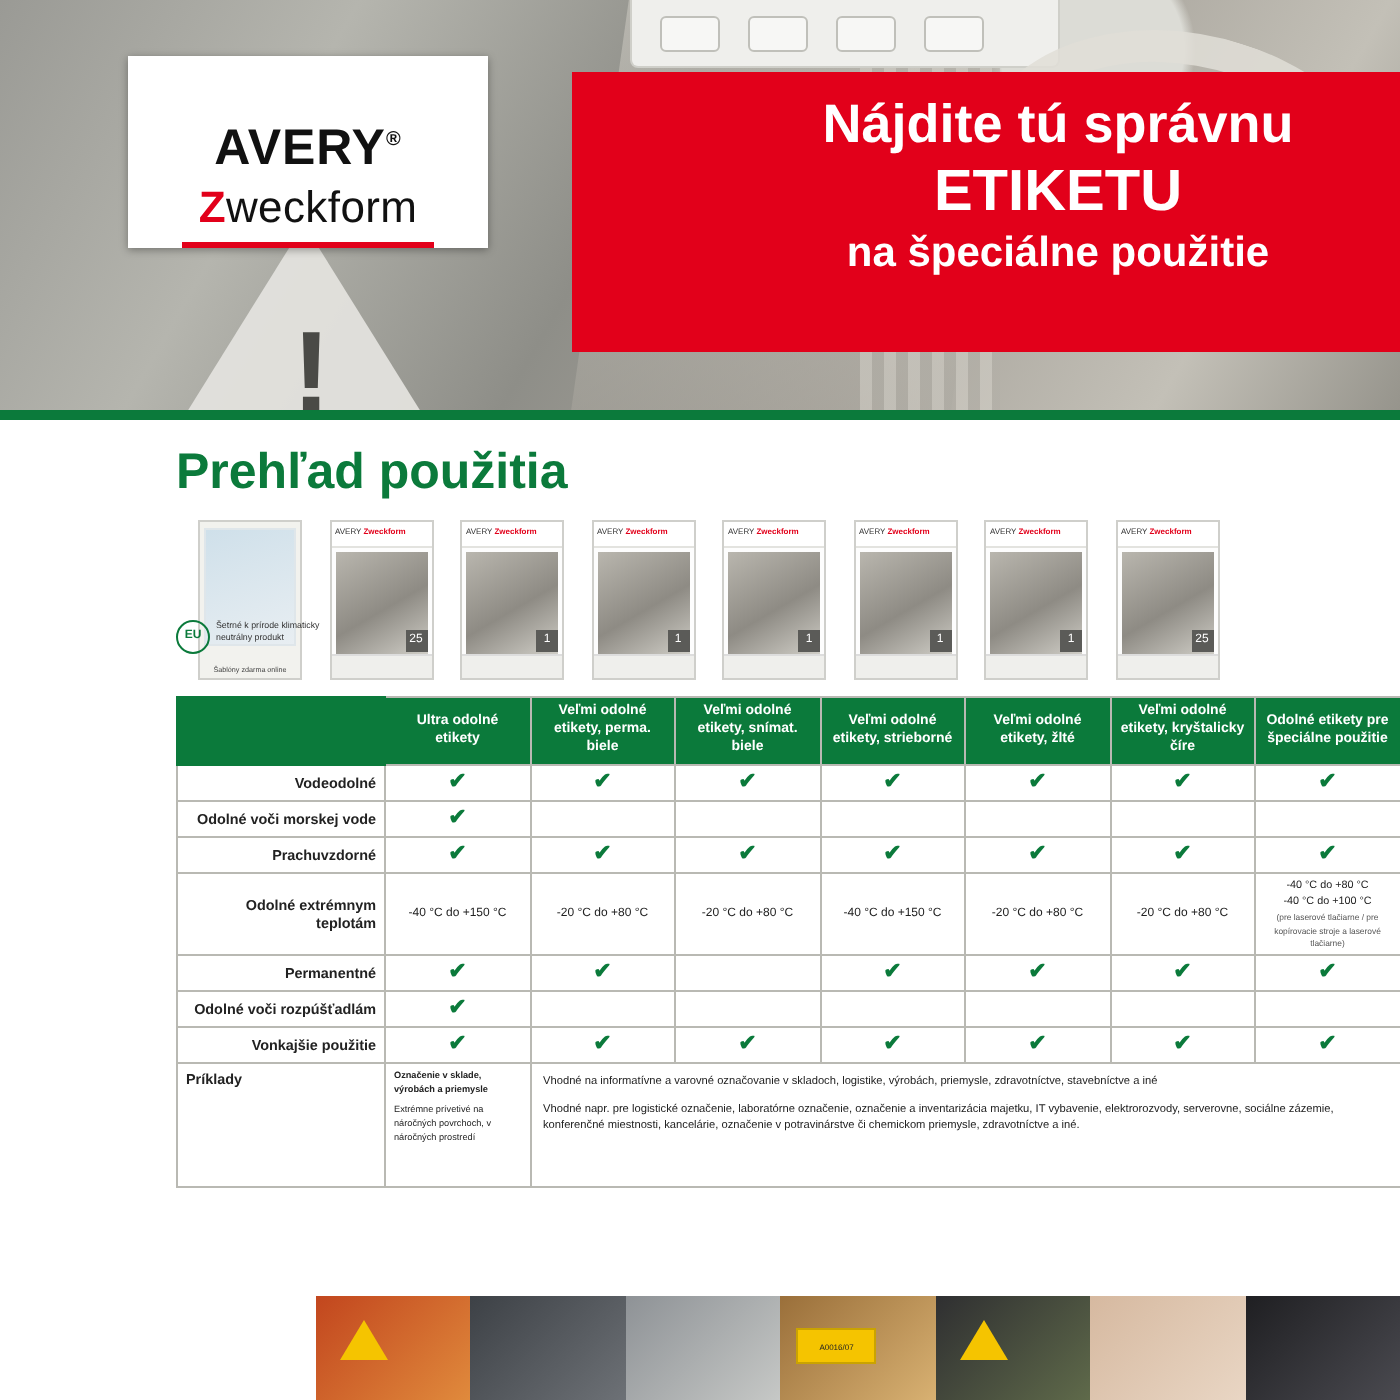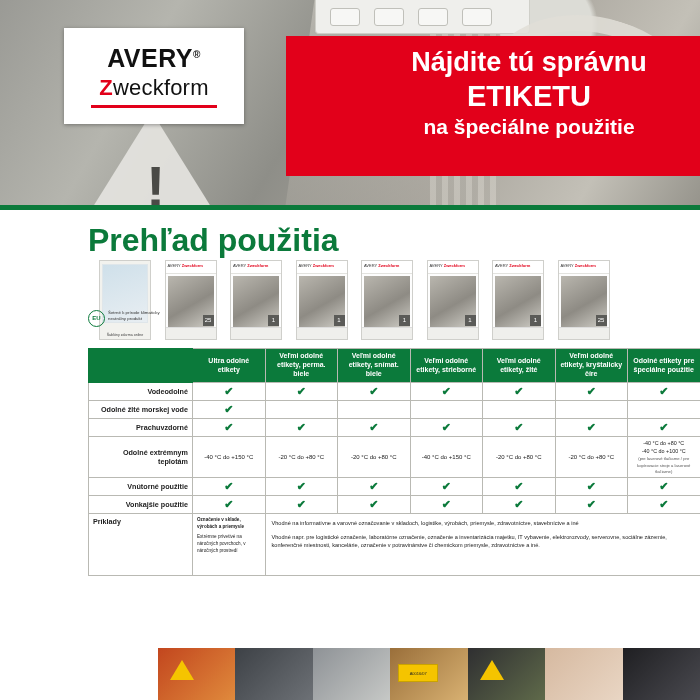--- a/index.html
+++ b/index.html
@@ -69,21 +69,21 @@
     border-right-color:transparent;
     border-bottom-color:transparent;
     transform:rotate(18deg);
   }
 
   .logo-card {
     position:absolute; left:64px; top:28px;
     width:180px; height:96px;
     background:#ffffff;
     box-shadow:0 1px 4px rgba(0,0,0,.35);
-    padding-top:16px;
+    padding-top:32px;
     text-align:center;
   }
   .logo-avery {
     font-size:25px; font-weight:bold; color:#111; letter-spacing:.5px;
     font-family:"Liberation Sans", sans-serif;
   }
   .logo-avery sup { font-size:10px; }
   .logo-zweck {
     margin-top:2px; font-size:22px; color:#111; font-weight:500; letter-spacing:.2px;
   }
@@ -104,21 +104,21 @@
   .hero-banner .l2 { font-size:29px; font-weight:bold; line-height:1.22; }
   .hero-banner .l3 { font-size:21px; font-weight:bold; line-height:1.26; }
 
   .green-rule {
     position:absolute; left:0; top:205px; width:700px; height:5px; background:#0b7a3b;
   }
 
   
   .section-title {
     position:absolute; left:88px; top:222px;
-    font-size:32px; font-weight:bold; color:#0b7a3b;
+    font-size:25px; font-weight:bold; color:#0b7a3b;
   }
 
   
   .products {
     position:absolute; left:88px; top:258px;
     width:524px; height:88px;
     display:flex;
   }
   .prod {
     width:74.8px; height:88px;
@@ -380,21 +380,21 @@
       <td class="cell"><span class="check">✔</span></td>
       <td class="cell"><span class="check">✔</span></td>
       <td class="cell"><span class="check">✔</span></td>
       <td class="cell"><span class="check">✔</span></td>
       <td class="cell"><span class="check">✔</span></td>
       <td class="cell"><span class="check">✔</span></td>
       <td class="cell"><span class="check">✔</span></td>
     </tr>
 
     <tr>
-      <td class="rowlabel">Odolné žlté morskej vode</td>
+      <td class="rowlabel">Odolné voči morskej vode</td>
       <td class="cell"><span class="check">✔</span></td>
       <td class="cell"><span class="check"></span></td>
       <td class="cell"><span class="check"></span></td>
       <td class="cell"><span class="check"></span></td>
       <td class="cell"><span class="check"></span></td>
       <td class="cell"><span class="check"></span></td>
       <td class="cell"><span class="check"></span></td>
     </tr>
 
     <tr>
@@ -416,34 +416,44 @@
       <td class="temp">-40 °C do +150 °C</td>
       <td class="temp">-20 °C do +80 °C</td>
       <td class="temp">-20 °C do +80 °C</td>
       <td class="temp-multi">
         <div>-40 °C do +80 °C</div>
         <div>-40 °C do +100 °C</div>
         <span class="sub">(pre laserové tlačiarne / pre kopírovacie stroje a laserové tlačiarne)</span>
       </td>
     </tr>
 
-
-
-
-
-    <tr>
-      <td class="rowlabel">Vnútorné použitie</td>
-      <td class="cell"><span class="check">✔</span></td>
-      <td class="cell"><span class="check">✔</span></td>
-      <td class="cell"><span class="check">✔</span></td>
-      <td class="cell"><span class="check">✔</span></td>
-      <td class="cell"><span class="check">✔</span></td>
-      <td class="cell"><span class="check">✔</span></td>
-      <td class="cell"><span class="check">✔</span></td>
-    </tr>
+    <tr>
+      <td class="rowlabel">Permanentné</td>
+      <td class="cell"><span class="check">✔</span></td>
+      <td class="cell"><span class="check">✔</span></td>
+      <td class="cell"><span class="check"></span></td>
+      <td class="cell"><span class="check">✔</span></td>
+      <td class="cell"><span class="check">✔</span></td>
+      <td class="cell"><span class="check">✔</span></td>
+      <td class="cell"><span class="check">✔</span></td>
+    </tr>
+
+
+    <tr>
+      <td class="rowlabel">Odolné voči rozpúšťadlám</td>
+      <td class="cell"><span class="check">✔</span></td>
+      <td class="cell"><span class="check"></span></td>
+      <td class="cell"><span class="check"></span></td>
+      <td class="cell"><span class="check"></span></td>
+      <td class="cell"><span class="check"></span></td>
+      <td class="cell"><span class="check"></span></td>
+      <td class="cell"><span class="check"></span></td>
+    </tr>
+
+
 
     <tr>
       <td class="rowlabel">Vonkajšie použitie</td>
       <td class="cell"><span class="check">✔</span></td>
       <td class="cell"><span class="check">✔</span></td>
       <td class="cell"><span class="check">✔</span></td>
       <td class="cell"><span class="check">✔</span></td>
       <td class="cell"><span class="check">✔</span></td>
       <td class="cell"><span class="check">✔</span></td>
       <td class="cell"><span class="check">✔</span></td>

